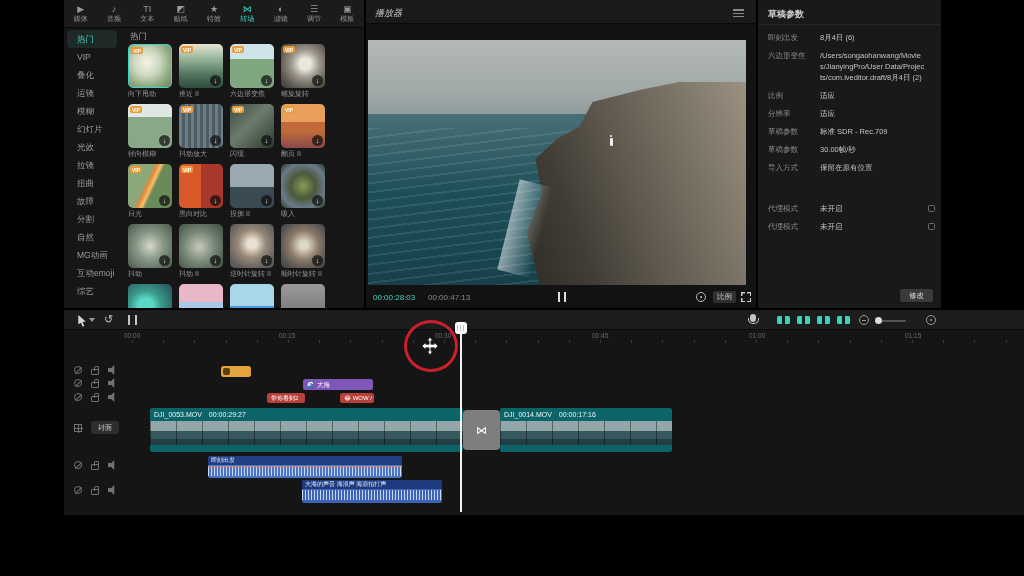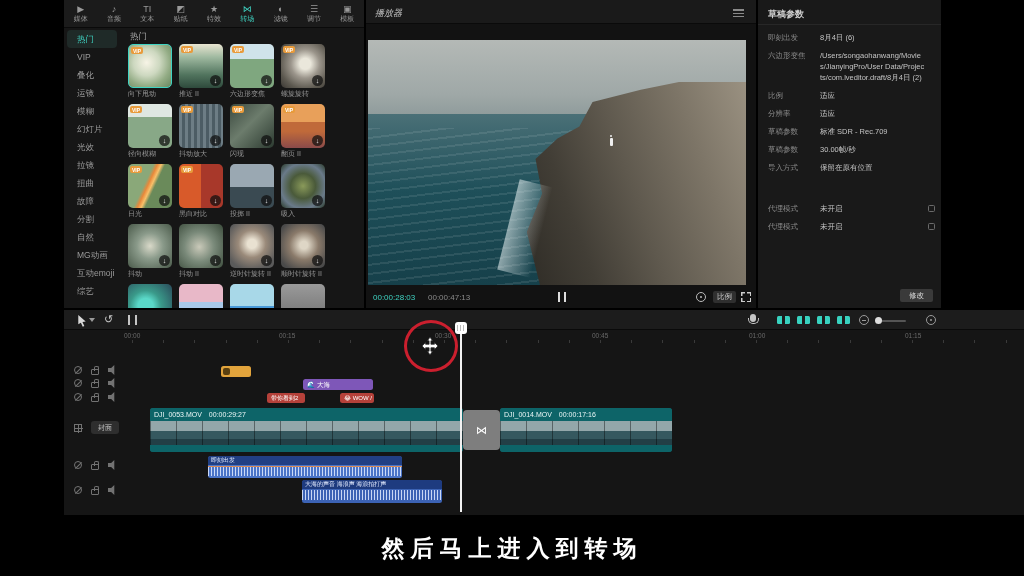--- a/index.html
+++ b/index.html
@@ -587,14 +587,13 @@
   </div>
 
   <div class="playhead">
       <span class="phhead"></span>
     </div>
   <div class="redcircle"></div>
   <svg class="movecursor" viewBox="0 0 24 24">
     <path d="M12 1.5l3.2 4.2h-2.1v4.2h4.2V7.8L21.5 12l-4.2 4.2v-2.1h-4.2v4.2h2.1L12 22.5l-3.2-4.2h2.1v-4.2H6.7v2.1L2.5 12l4.2-4.2v2.1h4.2V5.7H8.8z" fill="#fff" stroke="#222" stroke-width="0.9"></path>
   </svg>
 
-  <div class="caption">然后马上进入到转场</div>
 </div>
 
 </body></html>

